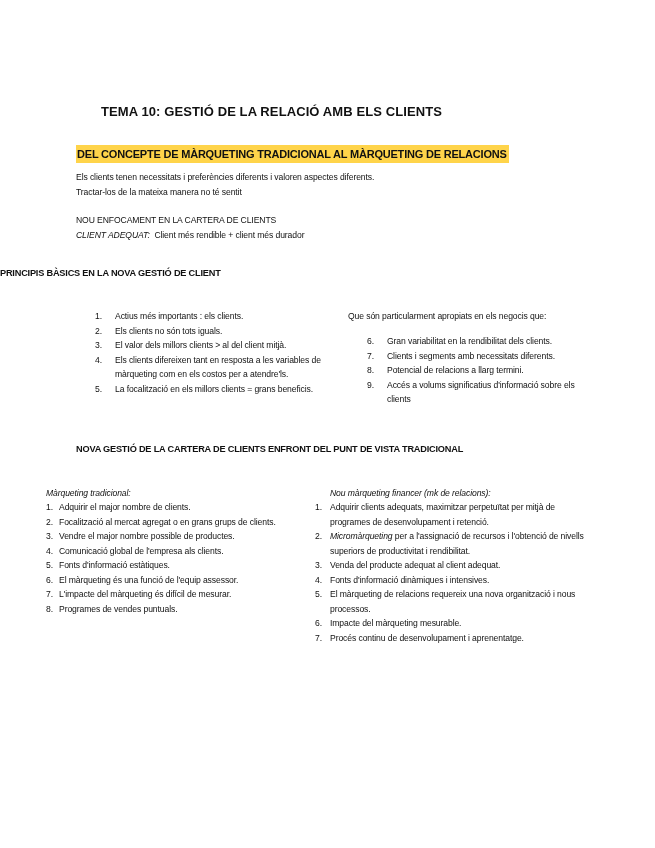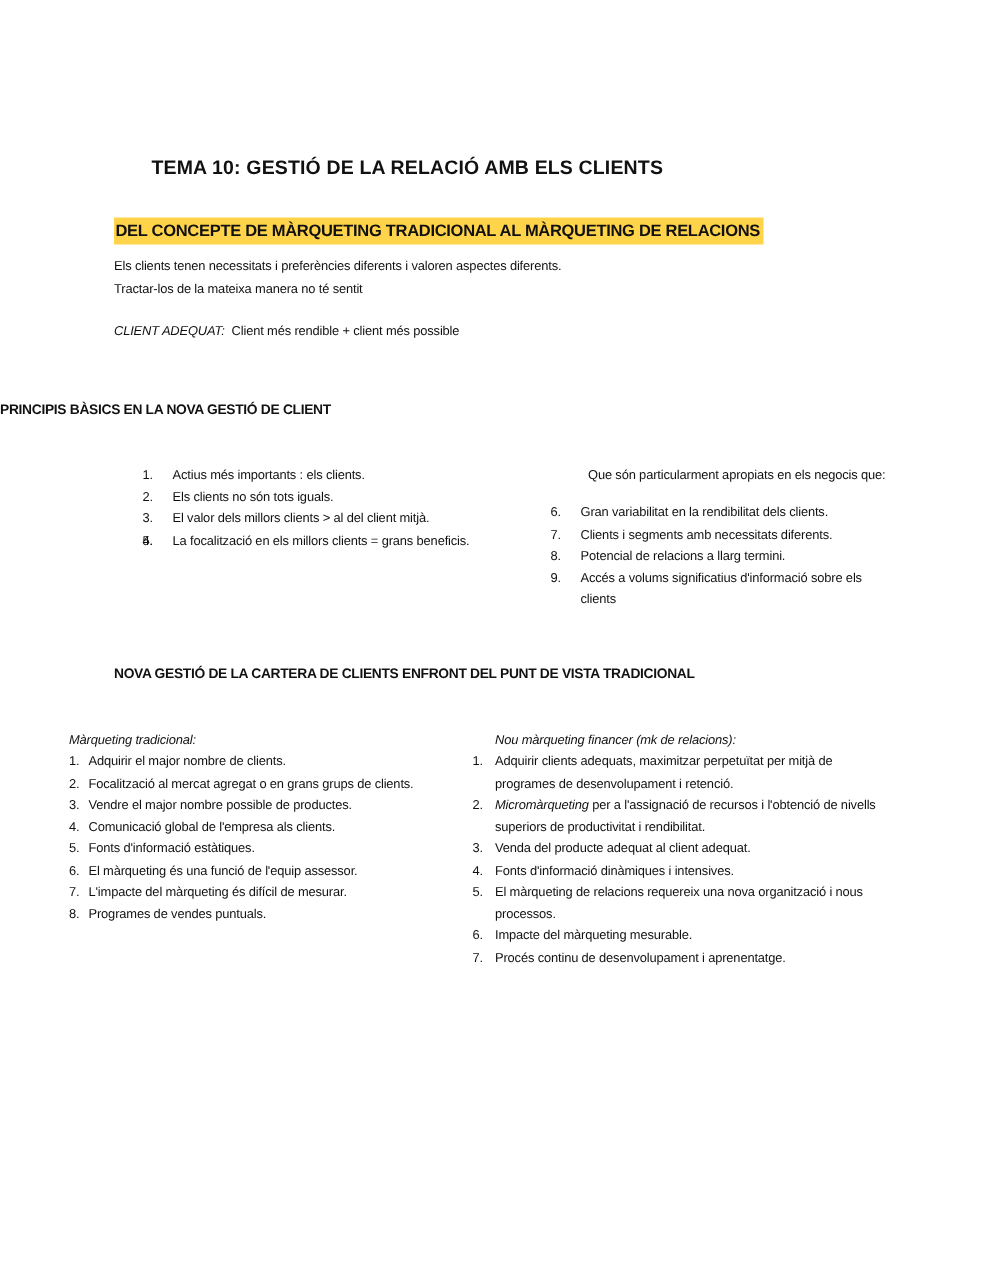--- a/index.html
+++ b/index.html
@@ -43,37 +43,38 @@
   <div class="abs title">TEMA 10: GESTIÓ DE LA RELACIÓ AMB ELS CLIENTS</div>
 
   <div class="abs hl-heading">DEL CONCEPTE DE MÀRQUETING TRADICIONAL AL MÀRQUETING DE  RELACIONS</div>
 
   <div class="abs p" style="left:76px; top:170px; width:520px;">
     <div>Els clients tenen necessitats i preferències diferents i valoren aspectes diferents.</div>
     <div>Tractar-los de la mateixa manera no té sentit</div>
   </div>
 
   <div class="abs p" style="left:76px; top:213px; width:540px;">
+    <div class="bold" style="font-weight:normal;">NOU ENFOCAMENT EN LA CARTERA DE CLIENTS</div>
     <div>
       <span class="italic">CLIENT ADEQUAT:</span>&nbsp;
-      <span>Client més rendible + client més possible</span>
+      <span>Client més rendible + client més durador</span>
     </div>
   </div>
 
   <div class="abs center-head" style="top:268px;">PRINCIPIS BÀSICS EN LA NOVA GESTIÓ DE CLIENT</div>
 
   <ol class="abs numlist l1" style="left:95px; top:309px; width:240px;">
     <li><span class="num">1.</span><span>Actius més importants : els clients.</span></li>
     <li><span class="num">2.</span><span>Els clients no són tots iguals.</span></li>
     <li><span class="num">3.</span><span>El valor dels millors clients &gt; al del client mitjà.</span></li>
-    <li><span class="num">4.</span></li>
+    <li><span class="num">4.</span><span>Els clients difereixen tant en resposta a les variables de màrqueting com en els costos per a atendre'ls.</span></li>
     <li><span class="num">5.</span><span>La focalització en els millors clients = grans beneficis.</span></li>
   </ol>
 
-  <div class="abs p" style="left:348px; top:309px;margin-left:44px;">Que són particularment apropiats en els negocis que:</div>
+  <div class="abs p" style="left:348px; top:309px;">Que són particularment apropiats en els negocis que:</div>
 
   <ol class="abs numlist l2" style="left:367px; top:334px; width:230px;">
     <li><span class="num">6.</span><span>Gran variabilitat en la rendibilitat dels clients.</span></li>
     <li><span class="num">7.</span><span>Clients i segments amb necessitats diferents.</span></li>
     <li><span class="num">8.</span><span> Potencial de relacions a llarg termini.</span></li>
     <li><span class="num">9.</span><span>Accés a volums significatius d'informació sobre els clients</span></li>
   </ol>
 
   <div class="abs p bold" style="left:76px; top:442px; font-size:9.2px; letter-spacing:-0.2px;">NOVA GESTIÓ DE LA CARTERA DE CLIENTS ENFRONT DEL PUNT DE VISTA TRADICIONAL</div>
 

